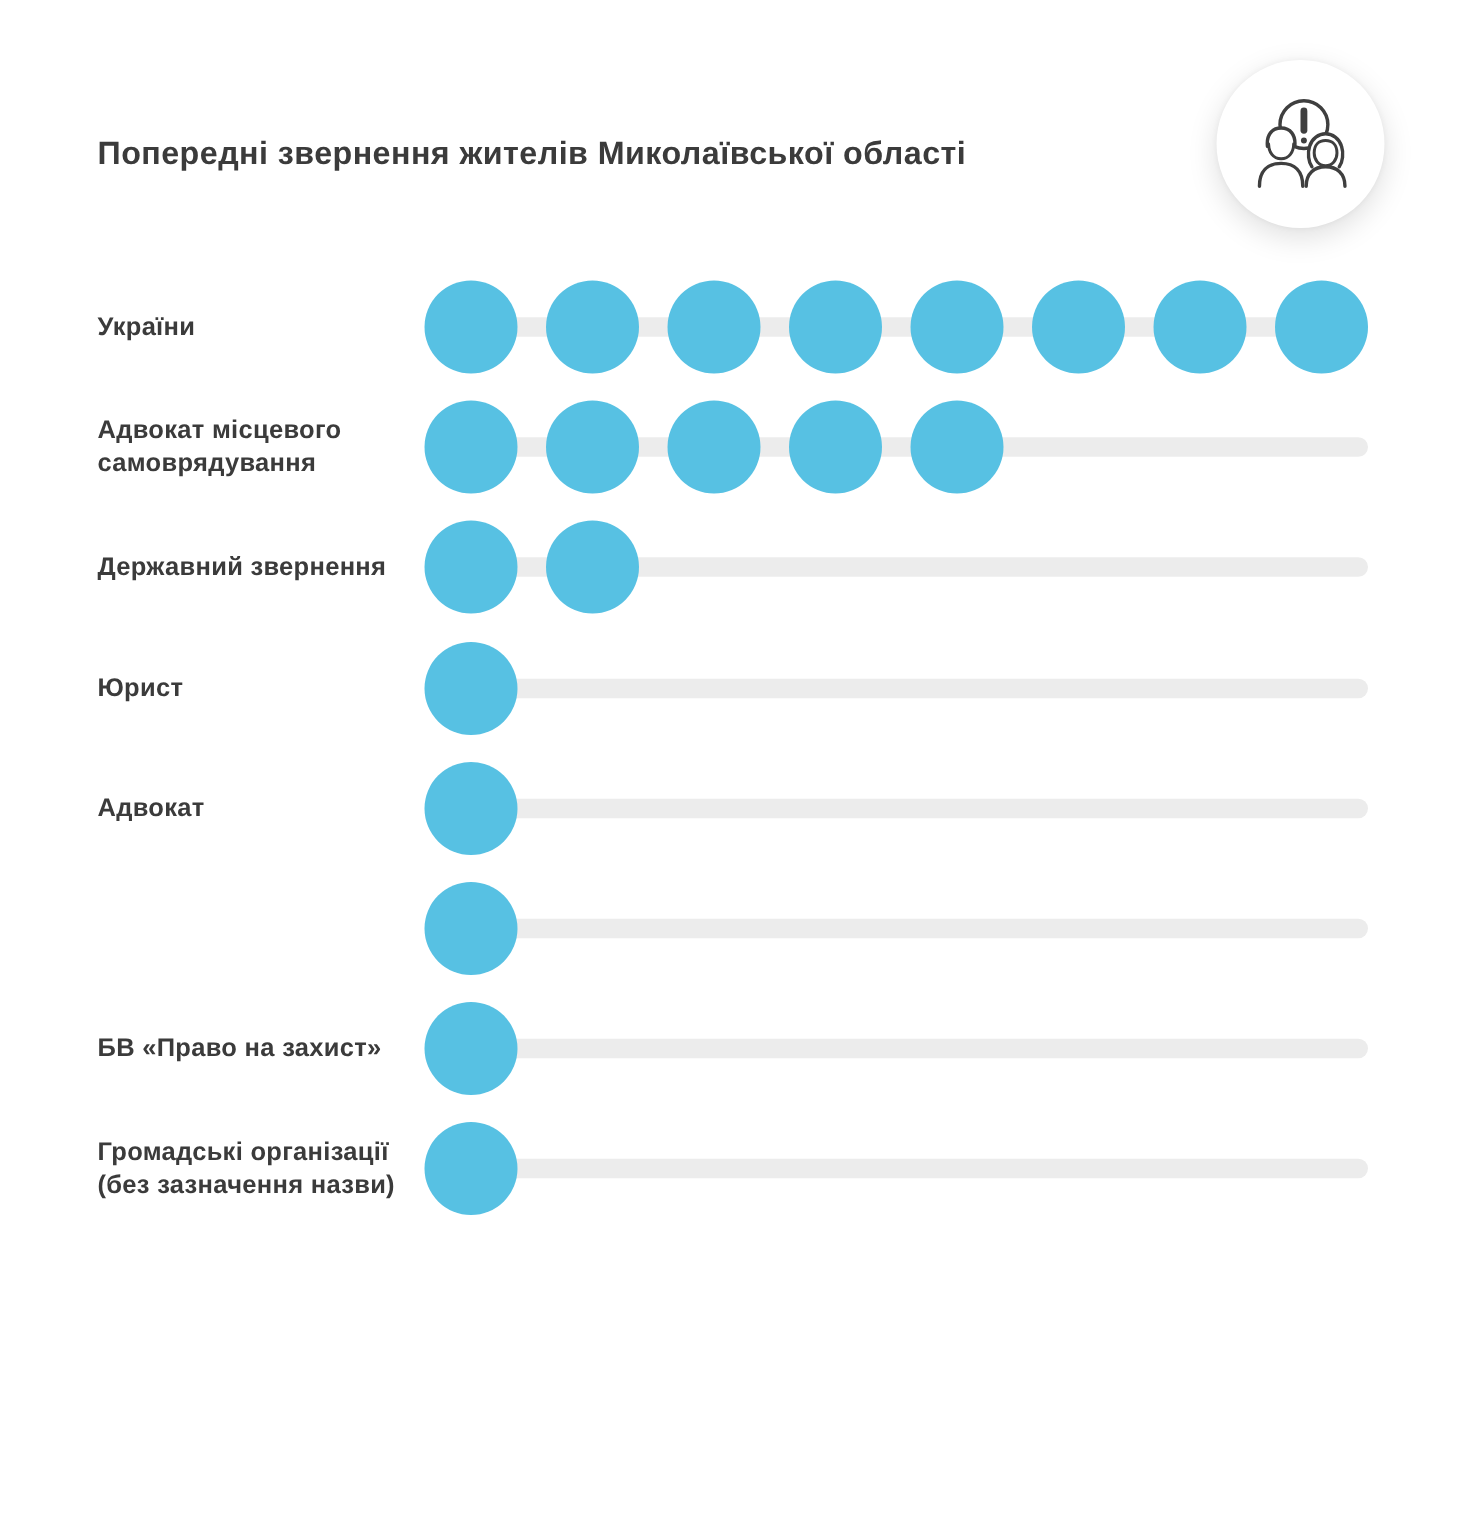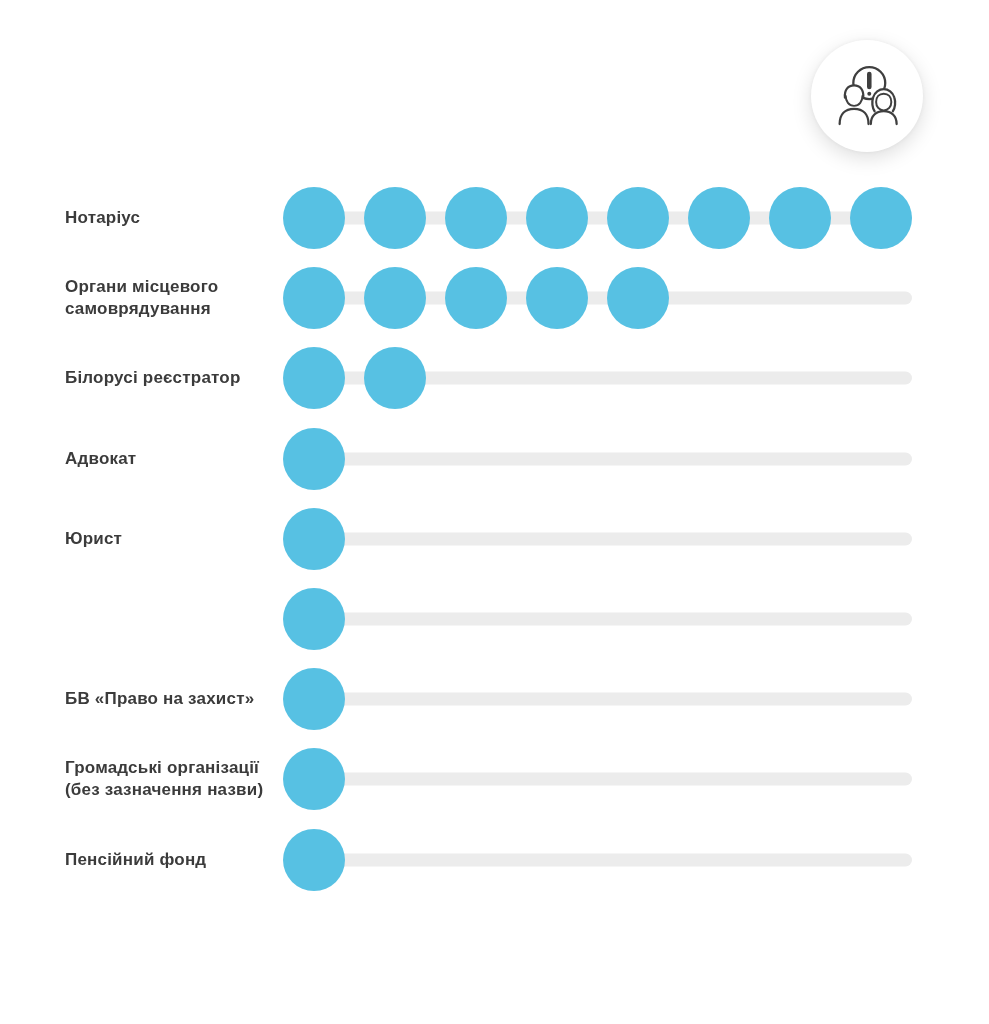--- a/index.html
+++ b/index.html
@@ -88,86 +88,87 @@
     height: 62px;
     border-radius: 50%;
     background: var(--dot, #57c1e3);
   }
 </style>
 </head>
 <body>
 
 <div class="page">
 
+  <h1 class="title">Попередні звернення жителів Миколаївської області</h1>
 
   <div class="badge">
     <svg width="76" height="76" viewBox="0 0 100 100" fill="none" stroke="#3f3f3f" stroke-width="3" stroke-linecap="round" stroke-linejoin="round">
 
       <circle cx="53" cy="33" r="21"></circle>
       <line x1="53" y1="21" x2="53" y2="38" stroke-width="6"></line>
       <circle cx="53" cy="47" r="2.6" fill="#3f3f3f" stroke="none"></circle>
 
       <path d="M60 70 C 57 66 56 58 58 52 C 60 45 66 41 72 41 C 78 41 84 45 86 52 C 88 58 87 66 84 70" fill="#ffffff"></path>
       <path d="M62 58 C 62 51 66 47 72 47 C 78 47 82 51 82 58 C 82 64 78 69 72 69 C 66 69 62 64 62 58" fill="#ffffff" stroke-width="2.6"></path>
       <path d="M55 87 C 55 76 62 70 72 70 C 82 70 89 76 89 87" fill="#ffffff"></path>
 
       <path d="M21 52 C 20 42 25 36 33 36 C 41 36 46 42 45 52" fill="#ffffff"></path>
       <path d="M22 50 C 22 57 26 63 33 63 C 40 63 44 57 44 50" fill="#ffffff" stroke-width="2.6"></path>
       <path d="M14 87 C 14 74 21 67 33 67 C 45 67 52 74 52 87" fill="#ffffff"></path>
     </svg>
   </div>
 
   <div class="rows">
   <div class="row">
-    <div class="row-label">Нотаріус</div>
+    <div class="row-label">України</div>
     <div class="row-chart">
       <div class="track"></div>
     <div class="dot" style="left: 0px;"></div>
           <div class="dot" style="left: 81px;"></div>
           <div class="dot" style="left: 162px;"></div>
           <div class="dot" style="left: 243px;"></div>
           <div class="dot" style="left: 324px;"></div>
           <div class="dot" style="left: 405px;"></div>
           <div class="dot" style="left: 486px;"></div>
           <div class="dot" style="left: 567px;"></div>
         </div>
   </div>
 
   <div class="row">
-    <div class="row-label">Органи місцевого
+    <div class="row-label">Адвокат місцевого
 самоврядування</div>
     <div class="row-chart">
       <div class="track"></div>
     <div class="dot" style="left: 0px;"></div>
           <div class="dot" style="left: 81px;"></div>
           <div class="dot" style="left: 162px;"></div>
           <div class="dot" style="left: 243px;"></div>
           <div class="dot" style="left: 324px;"></div>
         </div>
   </div>
 
   <div class="row">
-    <div class="row-label">Білорусі реєстратор</div>
+    <div class="row-label">Державний звернення</div>
     <div class="row-chart">
       <div class="track"></div>
     <div class="dot" style="left: 0px;"></div>
           <div class="dot" style="left: 81px;"></div>
         </div>
   </div>
 
   <div class="row">
+    <div class="row-label">Юрист</div>
+    <div class="row-chart">
+      <div class="track"></div>
+    <div class="dot" style="left: 0px;"></div>
+        </div>
+  </div>
+
+  <div class="row">
     <div class="row-label">Адвокат</div>
-    <div class="row-chart">
-      <div class="track"></div>
-    <div class="dot" style="left: 0px;"></div>
-        </div>
-  </div>
-
-  <div class="row">
-    <div class="row-label">Юрист</div>
     <div class="row-chart">
       <div class="track"></div>
     <div class="dot" style="left: 0px;"></div>
         </div>
   </div>
 
   <div class="row">
     <div class="row-chart">
       <div class="track"></div>
     <div class="dot" style="left: 0px;"></div>
@@ -184,23 +185,16 @@
 
   <div class="row">
     <div class="row-label">Громадські організації
 (без зазначення назви)</div>
     <div class="row-chart">
       <div class="track"></div>
     <div class="dot" style="left: 0px;"></div>
         </div>
   </div>
 
-  <div class="row">
-    <div class="row-label">Пенсійний фонд</div>
-    <div class="row-chart">
-      <div class="track"></div>
-    <div class="dot" style="left: 0px;"></div>
-        </div>
-  </div>
 
 </div>
 
 </div>
 
 </body></html>

